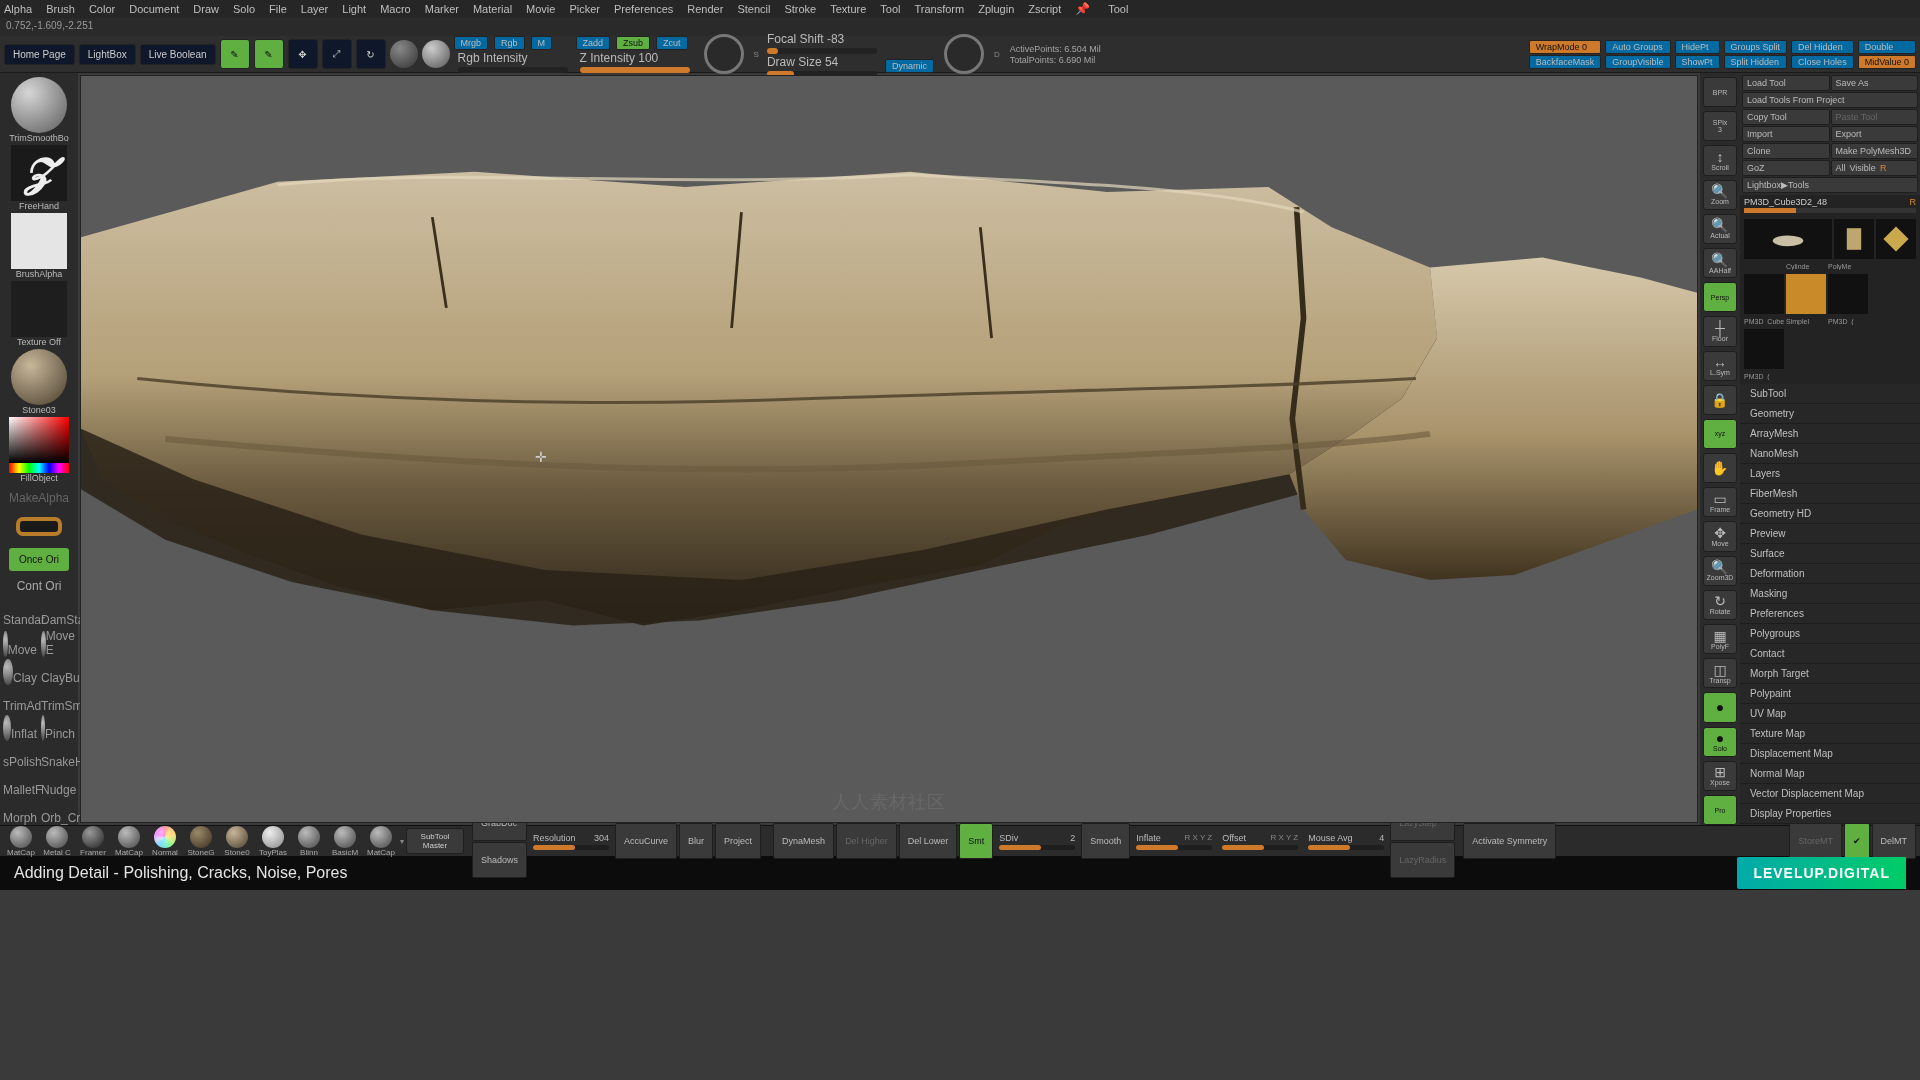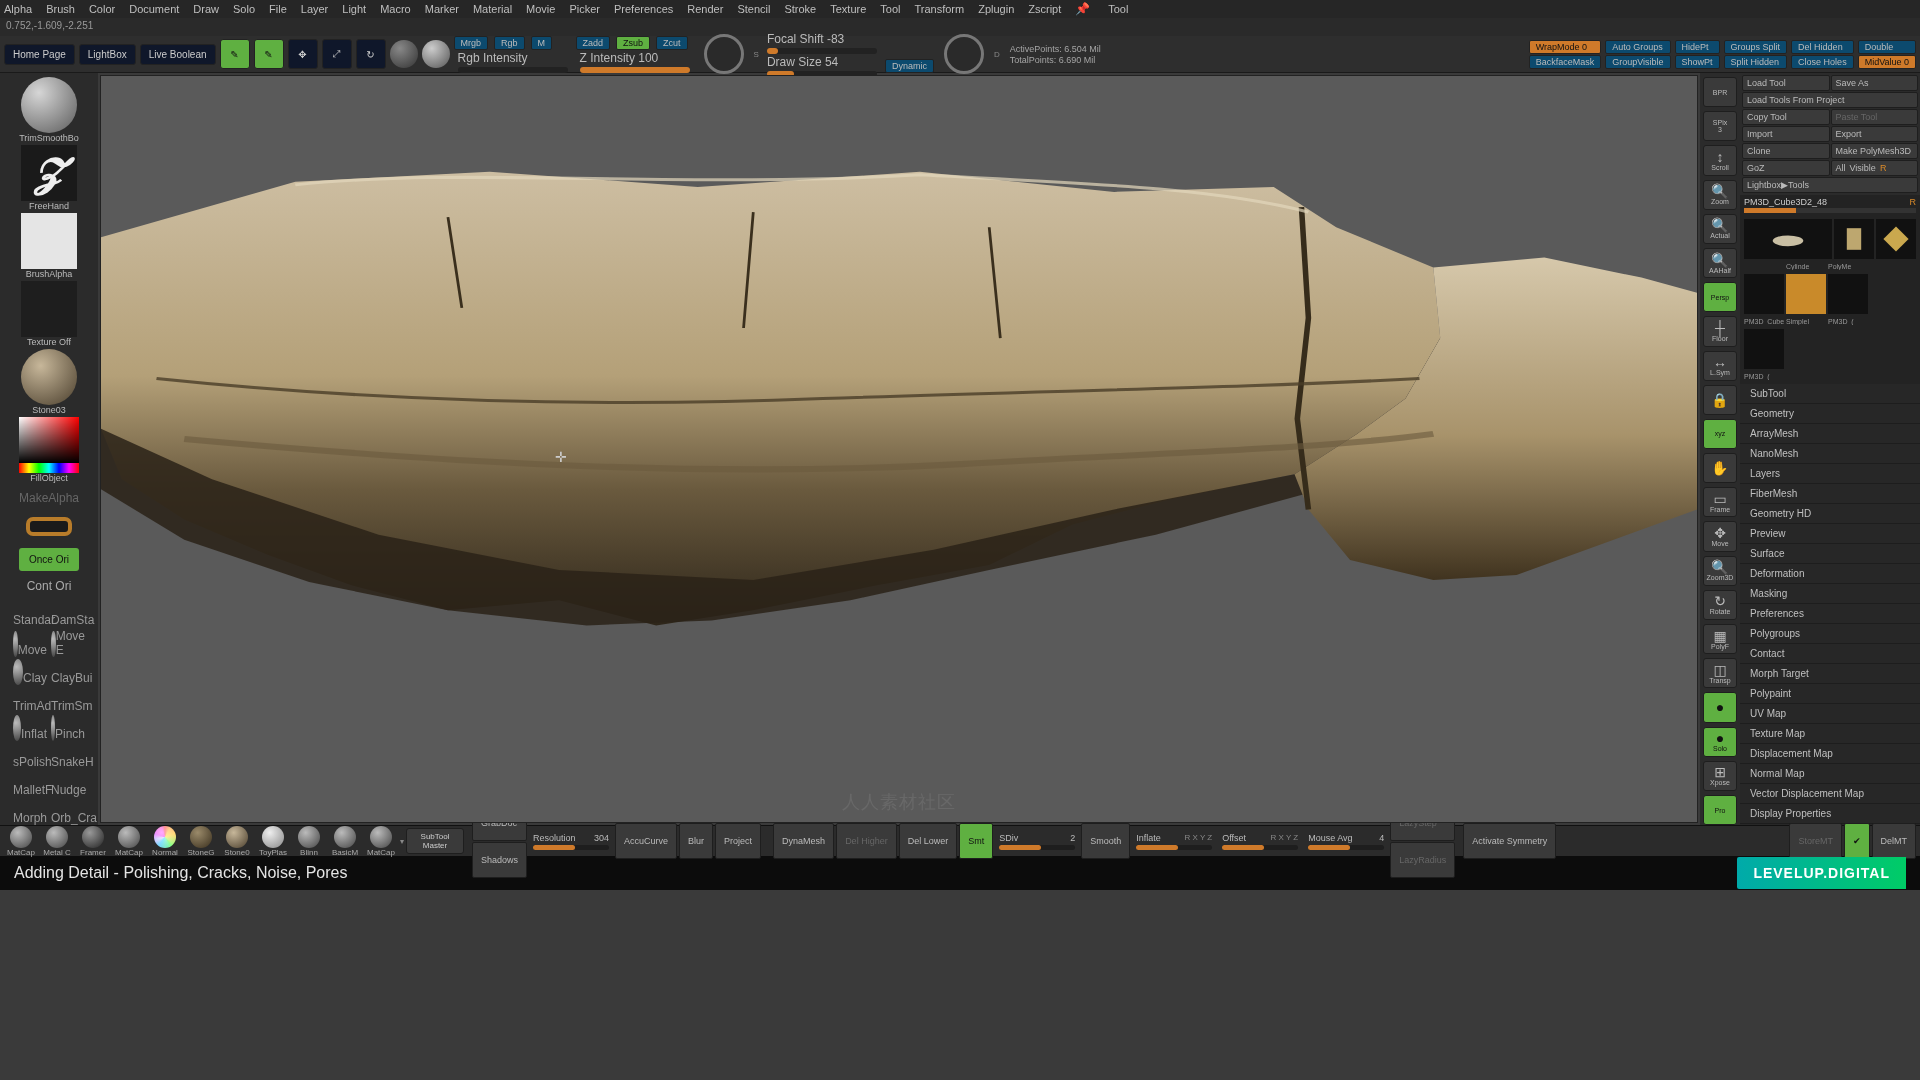--- a/index.html
+++ b/index.html
@@ -12,24 +12,24 @@
   .rbtn{background:#0f172a;border:1px solid #222;border-radius:3px;padding:4px 8px;font-size:10px;color:#ccc;display:flex;align-items:center;justify-content:center}
   .rbtn.icon{width:28px;height:28px;padding:0}
   .rbtn.active{background:#5fb041;color:#111}
   .sphere{width:28px;height:28px;border-radius:50%;background:radial-gradient(circle at 35% 30%,#888,#333)}
   .sliderwrap{display:flex;flex-direction:column;font-size:12px;color:#bbb;margin:0 4px}
   .slidertrack{width:110px;height:6px;background:#222;border-radius:3px;position:relative;margin-top:2px}
   .slidertrack .fill{height:100%;background:#cf7a2a;border-radius:3px}
   .lbl{white-space:nowrap}
   .knob{width:34px;height:34px;border-radius:50%;border:3px solid #777;background:#2a2a2a;position:relative;margin:0 6px}
   .stack{display:flex;flex-direction:column;gap:1px;font-size:9px}
-  .stack .b{background:#0c4a6e;border:1px solid #222;padding:1px 6px;border-radius:2px;color:#bbb;white-space:nowrap}
+  .stack .b{background:#0369a1;border:1px solid #222;padding:1px 6px;border-radius:2px;color:#bbb;white-space:nowrap}
   .stack .b.hl{background:#cf7a2a;color:#111}
   .main{display:flex;height:752px}
-  .leftcol{width:98px;background:#2b2b2b;display:flex;flex-direction:column;align-items:center;padding-top:4px;gap:2px}
+  .leftcol{width:78px;background:#2b2b2b;display:flex;flex-direction:column;align-items:center;padding-top:4px;gap:2px}
   .lslot{width:64px;display:flex;flex-direction:column;align-items:center;font-size:9px;color:#bbb}
   .bigball{width:56px;height:56px;border-radius:50%;background:radial-gradient(circle at 32% 28%,#d6d6d6,#5b5b5b)}
   .strokeicon{width:56px;height:56px;background:#1a1a1a;display:flex;align-items:center;justify-content:center;font-size:40px;font-weight:bold;font-style:italic;color:#eee}
   .alphaicon{width:56px;height:56px;background:#e5e5e5}
   .texoff{width:56px;height:56px;background:#1e1e1e}
   .matball{width:56px;height:56px;border-radius:50%;background:radial-gradient(circle at 35% 30%,#c7b79a,#4a3e2c)}
   .colorpick{width:60px;height:46px;background:linear-gradient(to right,#fff,#f00),linear-gradient(to bottom,rgba(0,0,0,0),#000);background-blend-mode:multiply;position:relative}
   .hue{width:60px;height:10px;background:linear-gradient(to right,#f00,#ff0,#0f0,#0ff,#00f,#f0f,#f00)}
   .grad{width:38px;height:14px;border-radius:7px;border:4px solid #b87c2a;background:#1a1a1a;margin-top:10px}
   .gbtn{background:#5fb041;border-radius:3px;padding:6px 10px;font-size:10px;color:#111;margin-top:10px}

